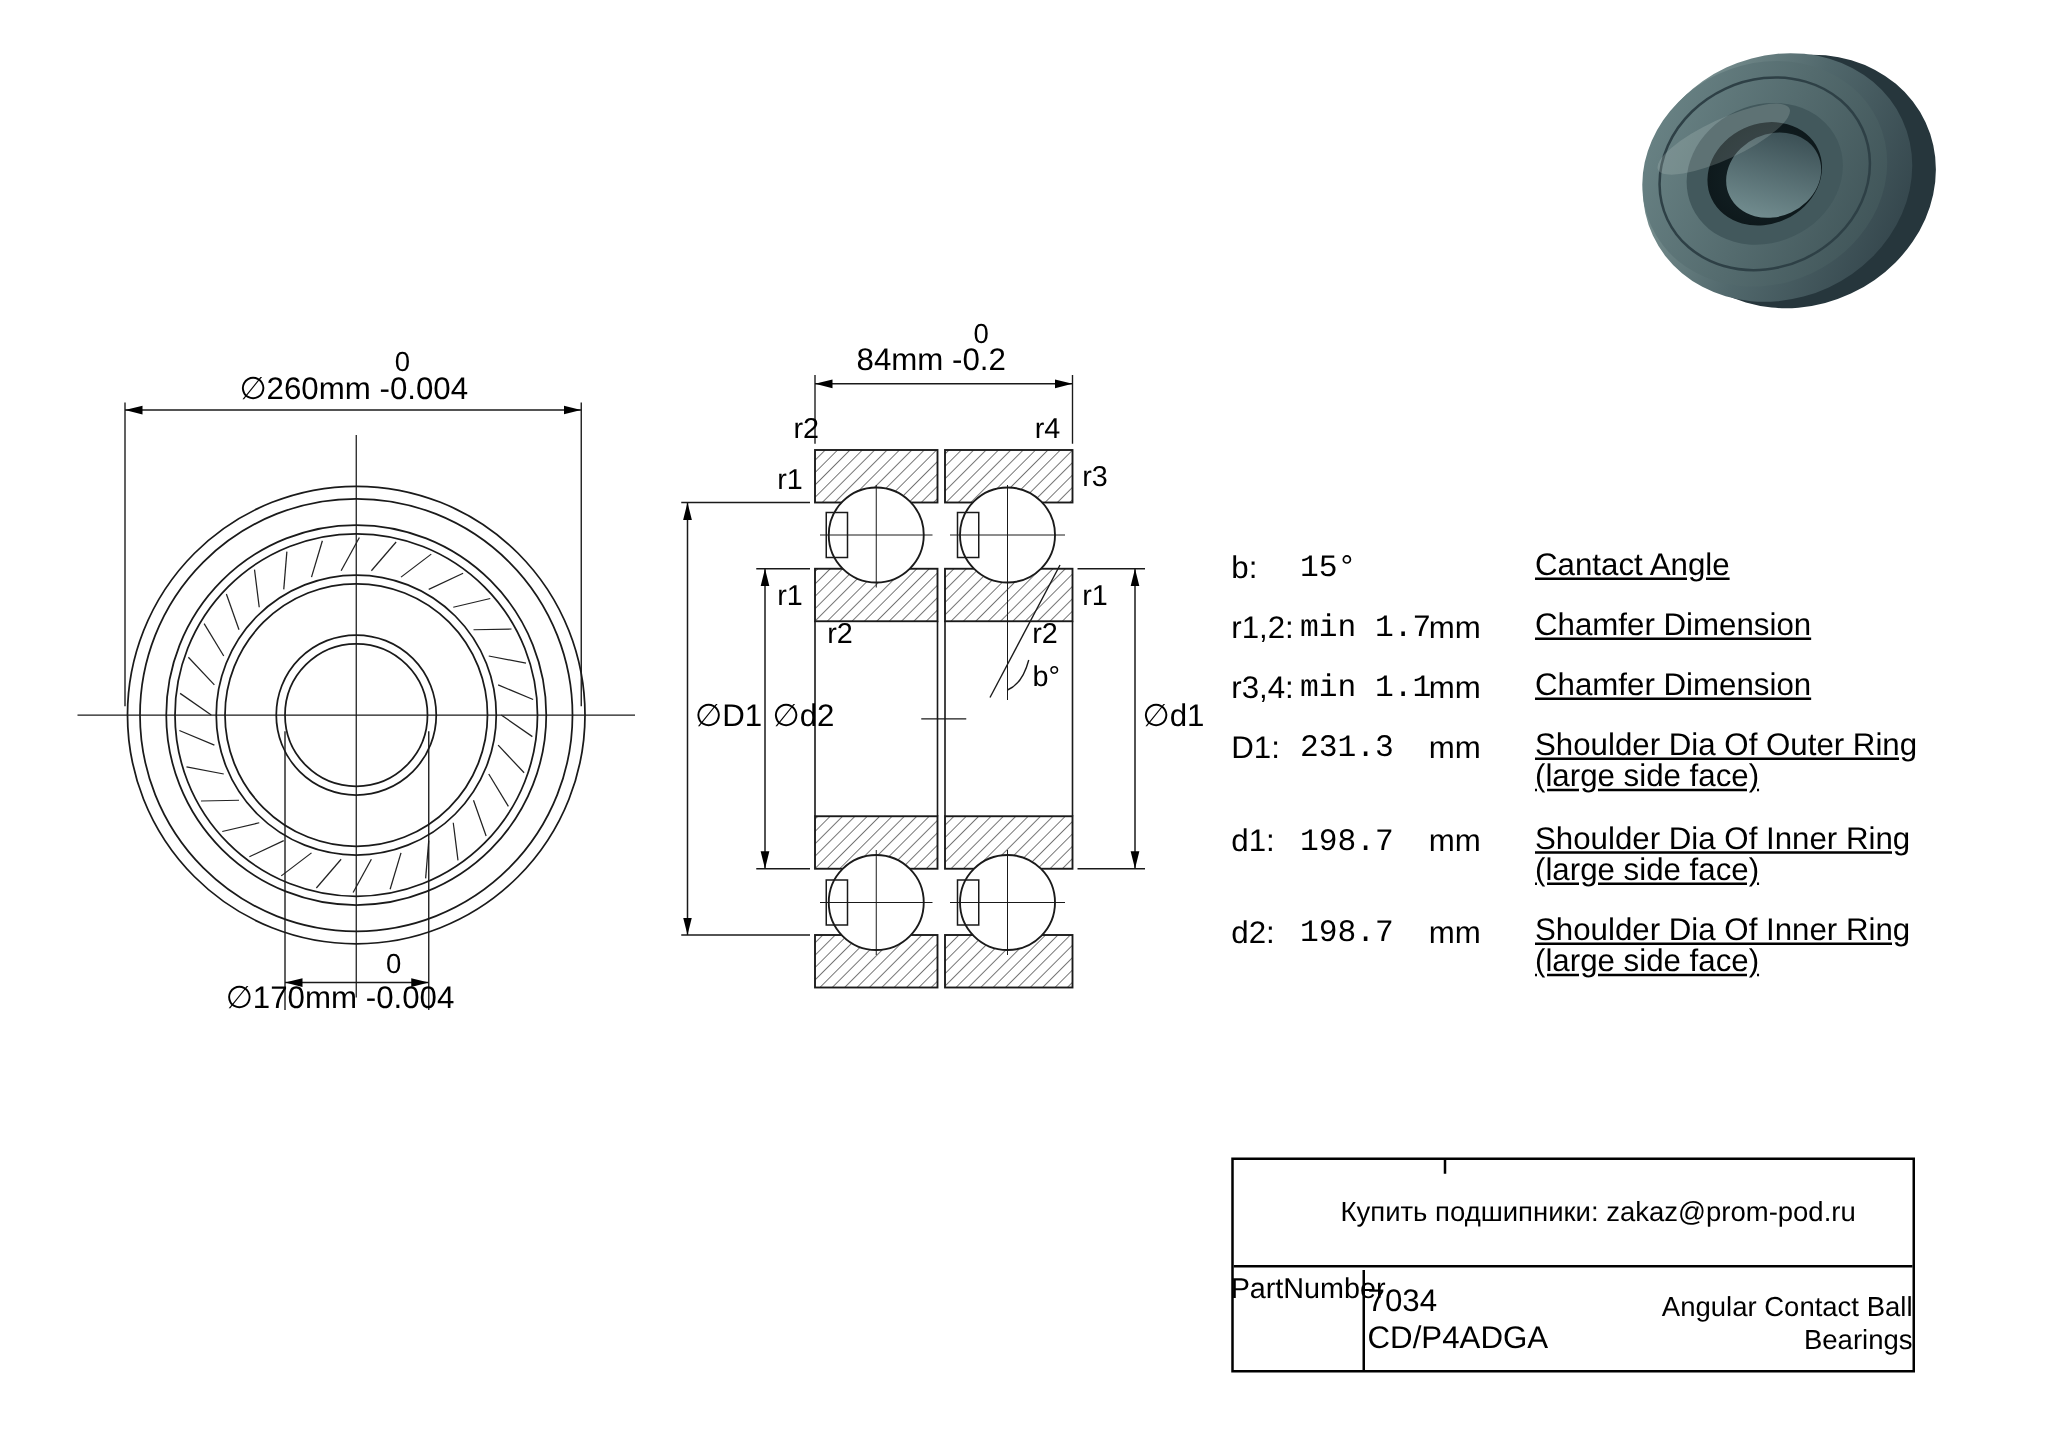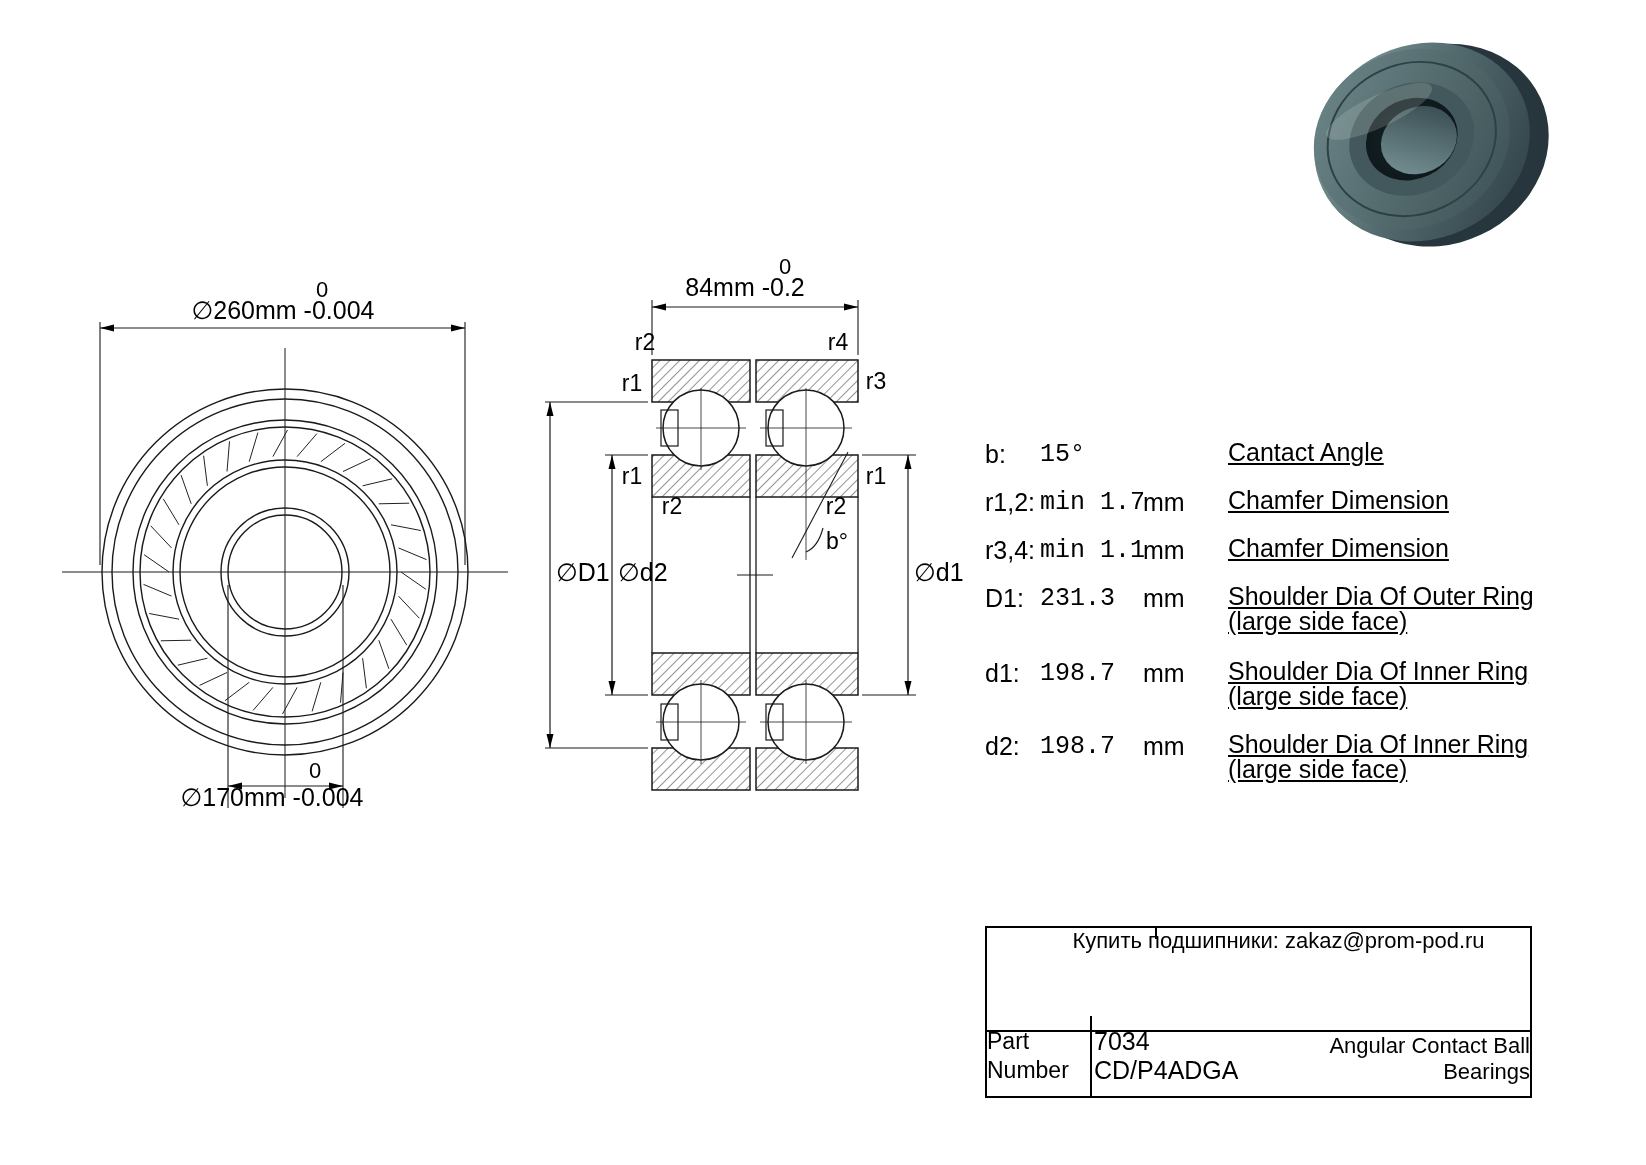--- a/index.html
+++ b/index.html
@@ -14,25 +14,25 @@
   .angle-label{font-size:23px;}
 
   .spec-table{position:absolute;left:985px;top:0;width:580px;height:820px;}
   .spec-row{position:absolute;height:0;font-size:25px;white-space:nowrap;}
   .spec-row .p{position:absolute;left:0;top:0;}
   .spec-row .v{position:absolute;left:55px;top:0;font-family:Liberation Mono, monospace;}
   .spec-row .u{position:absolute;left:158px;top:0;}
   .spec-row .d{position:absolute;left:243px;top:0;line-height:25px;text-decoration:underline;}
 
   .title-block{position:absolute;left:985px;top:926px;width:547px;height:172px;border:2px solid #000;background:#fff;}
-  .tb-top{position:absolute;left:0;top:0;right:0;height:104px;border-bottom:2px solid #000;
-          display:flex;justify-content:center;font-size:22px;padding-left:40px;}
+  .tb-top{position:absolute;left:0;top:0;right:0;height:86px;border-bottom:2px solid #000;
+          display:flex;align-items:center;justify-content:center;font-size:22px;padding-left:40px;}
   .tb-tick{position:absolute;left:168px;top:0;width:0;height:11px;border-left:2px solid #000;}
   .tb-bl{position:absolute;left:0;top:88px;width:105px;bottom:0;border-right:2px solid #000;
-         display:flex;flex-direction:column;justify-content:center;padding-left:0;
+         display:flex;flex-direction:row;justify-content:center;padding-left:16px;
          font-size:23px;line-height:29px;}
   .tb-br{position:absolute;left:107px;top:88px;right:0;bottom:0;
          display:flex;flex-direction:row;align-items:center;justify-content:center;}
   .tb-pn{font-size:25px;}
   .tb-cat{font-size:22px;margin-top:5px;text-align:right;}
 </style>
 </head>
 <body>
 
 <svg class="drawing" width="1646" height="1165" viewBox="0 0 1646 1165">

